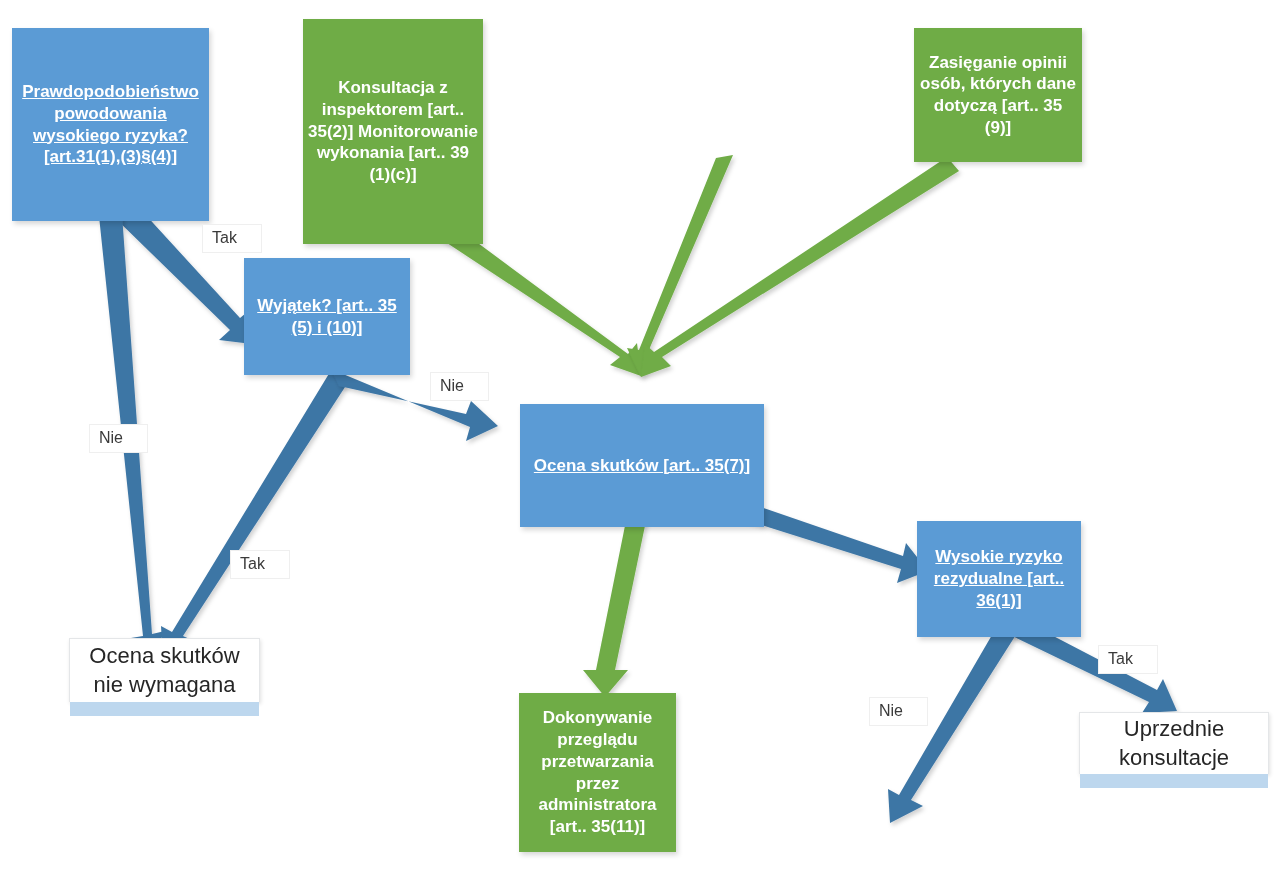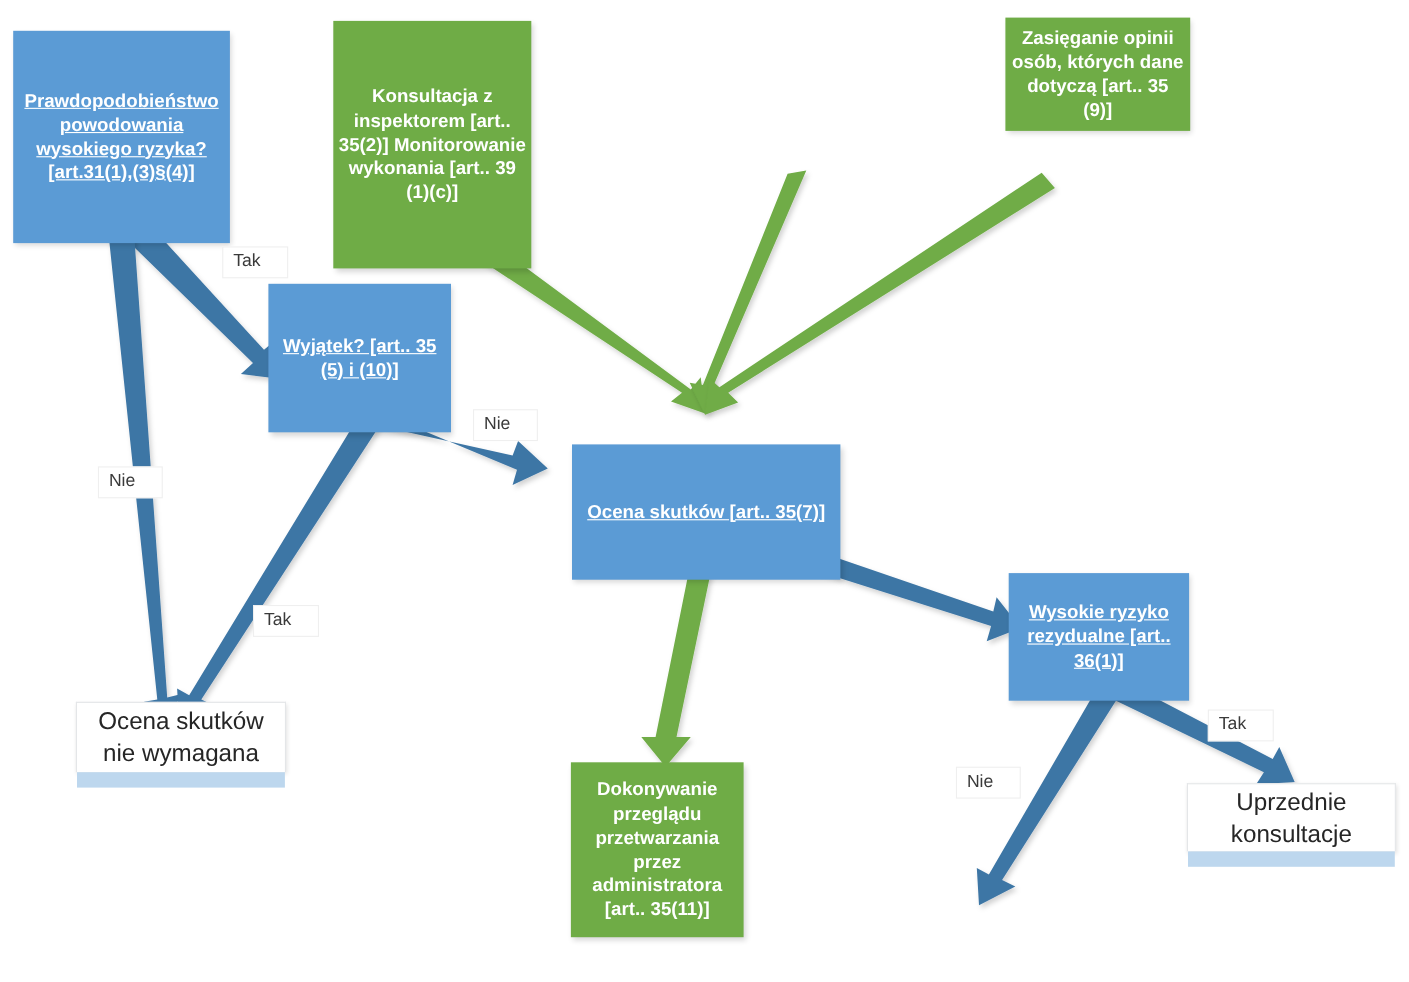--- a/index.html
+++ b/index.html
@@ -148,25 +148,25 @@
 
   <div class="node node-blue" style="left:12px; top:28px; width:197px; height:193px;">
     <span class="node-text">Prawdopodobieństwo powodowania wysokiego ryzyka? [art.31(1),(3)§(4)]</span>
   </div>
 
   <div class="node node-green" style="left:303px; top:3px; width:180px; height:225px;margin-top:16px;">
     <span class="node-text">Konsultacja z inspektorem [art.. 35(2)] Monitorowanie wykonania [art.. 39 (1)(c)]</span>
   </div>
 
 
-  <div class="node node-green" style="left:914px; top:16px; width:168px; height:103px;">
+  <div class="node node-green" style="left:914px; top:28px; width:168px; height:134px;">
     <span class="node-text">Zasięganie opinii osób, których dane dotyczą [art.. 35 (9)]</span>
   </div>
 
-  <div class="node node-blue" style="left:244px; top:258px; width:166px; height:135px;">
+  <div class="node node-blue" style="left:244px; top:258px; width:166px; height:117px;">
     <span class="node-text">Wyjątek? [art.. 35 (5) i (10)]</span>
   </div>
 
   <div class="node node-blue" style="left:520px; top:369px; width:244px; height:123px;margin-top:35px;">
     <span class="node-text">Ocena skutków [art.. 35(7)]</span>
   </div>
 
   <div class="node node-plain" style="left:69px; top:638px; width:191px; height:64px;">
     <span class="node-text">Ocena skutków nie wymagana</span>
   </div>

